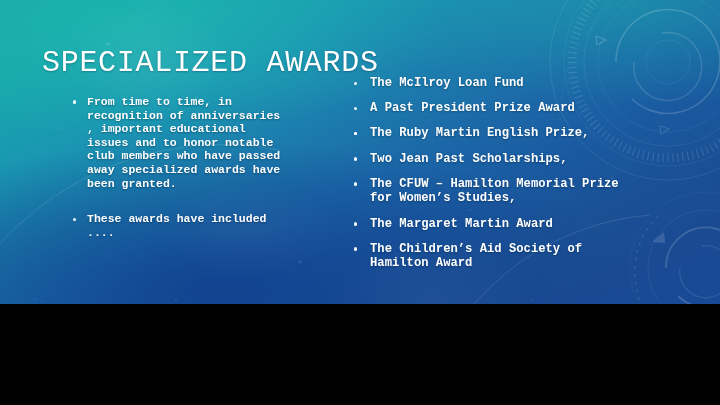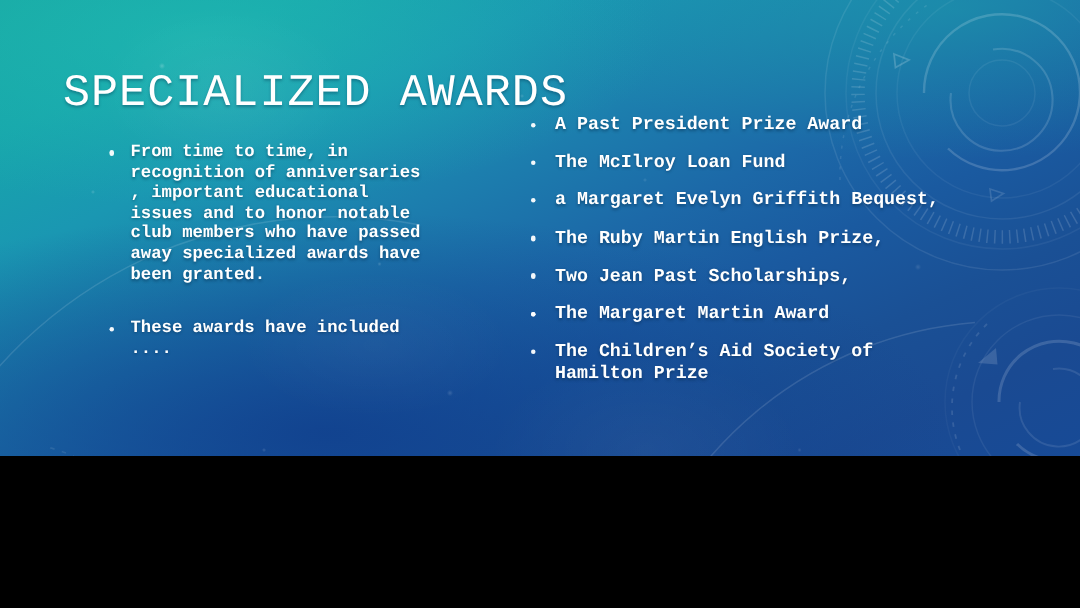--- a/index.html
+++ b/index.html
@@ -219,45 +219,45 @@
         <span class="dot"></span>
         <span>These awards have included ....</span>
       </li>
     </ul>
   </div>
 
   <div class="col-right">
     <ul class="bullets">
       <li>
         <span class="dot"></span>
+        <span>The McIlroy Loan Fund</span>
+      </li>
+      <li>
+        <span class="dot"></span>
         <span>A Past President Prize Award</span>
       </li>
       <li>
         <span class="dot"></span>
-        <span>The McIlroy Loan Fund</span>
-      </li>
-      <li>
-        <span class="dot"></span>
-        <span>a Margaret Evelyn Griffith Bequest,</span>
       </li>
       <li>
         <span class="dot"></span>
         <span>The Ruby Martin English Prize,</span>
       </li>
       <li>
         <span class="dot"></span>
         <span>Two Jean Past Scholarships,</span>
       </li>
       <li>
         <span class="dot"></span>
+        <span>The CFUW – Hamilton Memorial Prize for Women’s Studies,</span>
       </li>
       <li>
         <span class="dot"></span>
         <span>The Margaret Martin Award</span>
       </li>
       <li>
         <span class="dot"></span>
-        <span>The Children’s Aid Society of Hamilton Prize</span>
+        <span>The Children’s Aid Society of Hamilton Award</span>
       </li>
     </ul>
   </div>
 
 </div>
 
 </body></html>

